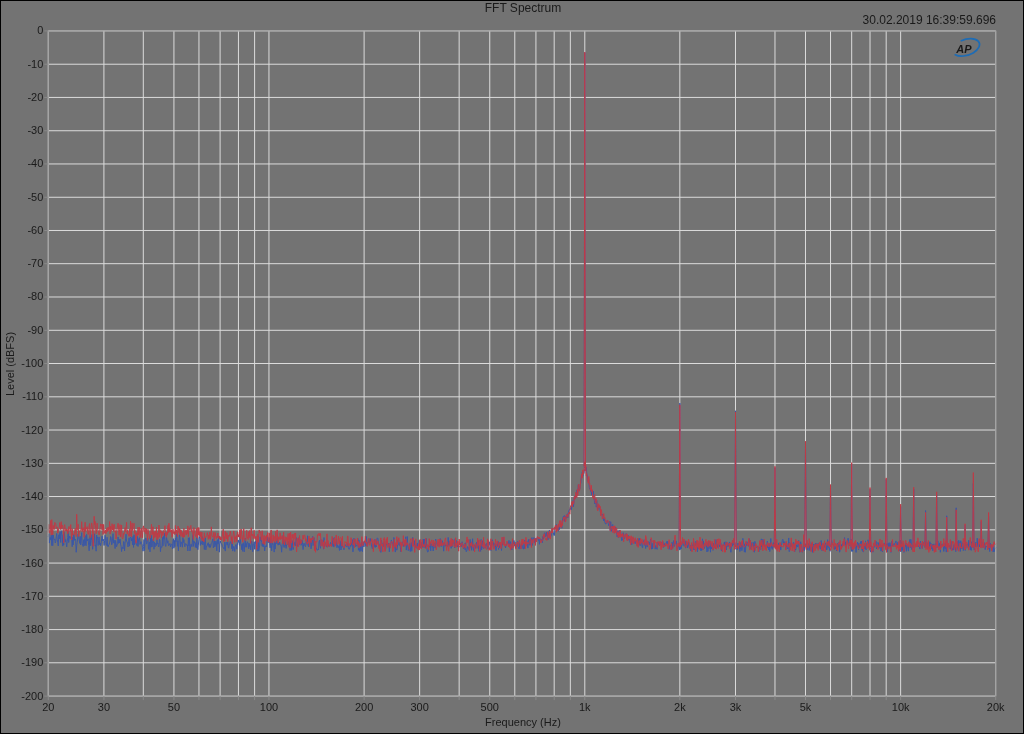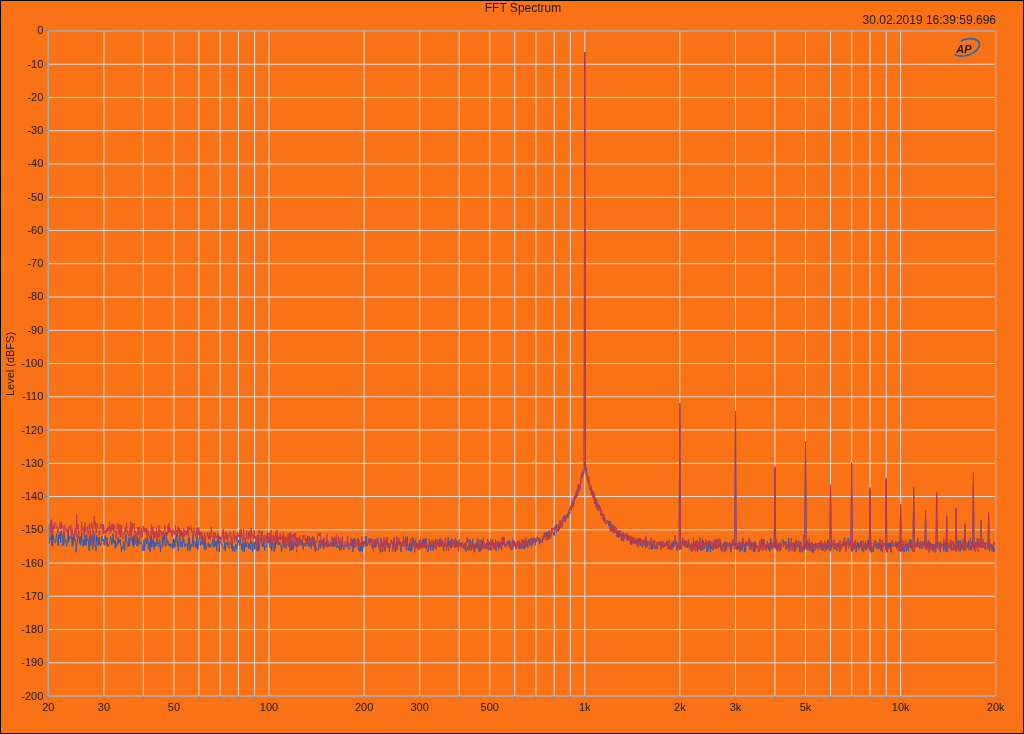--- a/index.html
+++ b/index.html
@@ -1,17 +1,17 @@
 <!DOCTYPE html>
 <html><head>
 <meta charset="utf-8">
 <style>
   html,body{margin:0;padding:0;background:#fff;}
   .frame{position:relative;width:1024px;height:734px;box-sizing:border-box;
-         border:1px solid #000;background:#f97316;overflow:hidden;
+         border:1px solid #000;background:#737373;overflow:hidden;
          font-family:"Liberation Sans",sans-serif;color:#1a1a1a;}
   .chart-title{position:absolute;top:1px;left:47px;width:950px;text-align:center;
          font-size:12px;line-height:13px;}
   .timestamp{position:absolute;top:13px;right:27px;font-size:12px;line-height:13px;}
   .xlabel{position:absolute;top:715px;left:47px;width:950px;text-align:center;
          font-size:11px;line-height:12px;}
   .ylabel{position:absolute;top:363px;left:9px;transform:translate(-50%,-50%) rotate(-90deg);
          font-size:11px;white-space:nowrap;}
   svg#plot{position:absolute;top:0;left:0;}
   svg text{font-family:"Liberation Sans",sans-serif;font-size:11px;fill:#1a1a1a;}
@@ -165,13 +165,14 @@
         <text x="42" y="600.4" text-anchor="end">-170</text>
         <text x="42" y="633.8" text-anchor="end">-180</text>
         <text x="42" y="667.1" text-anchor="end">-190</text>
         <text x="42" y="700.5" text-anchor="end">-200</text>
       </g>
       <g transform="translate(967,48)">
         <path d="M -4.5 -8.2 A 14 8 -18 1 1 -10.5 5.8" fill="none" stroke="#1e6cb5" stroke-width="1.7" stroke-linecap="round"></path>
         <text x="-9.5" y="4.5" fill="#1e6cb5" font-size="12" font-style="italic" font-weight="bold">AP</text>
       </g>
     </svg>
+  <div class="xlabel">Frequency (Hz)</div>
 </div>
 
 </body></html>

